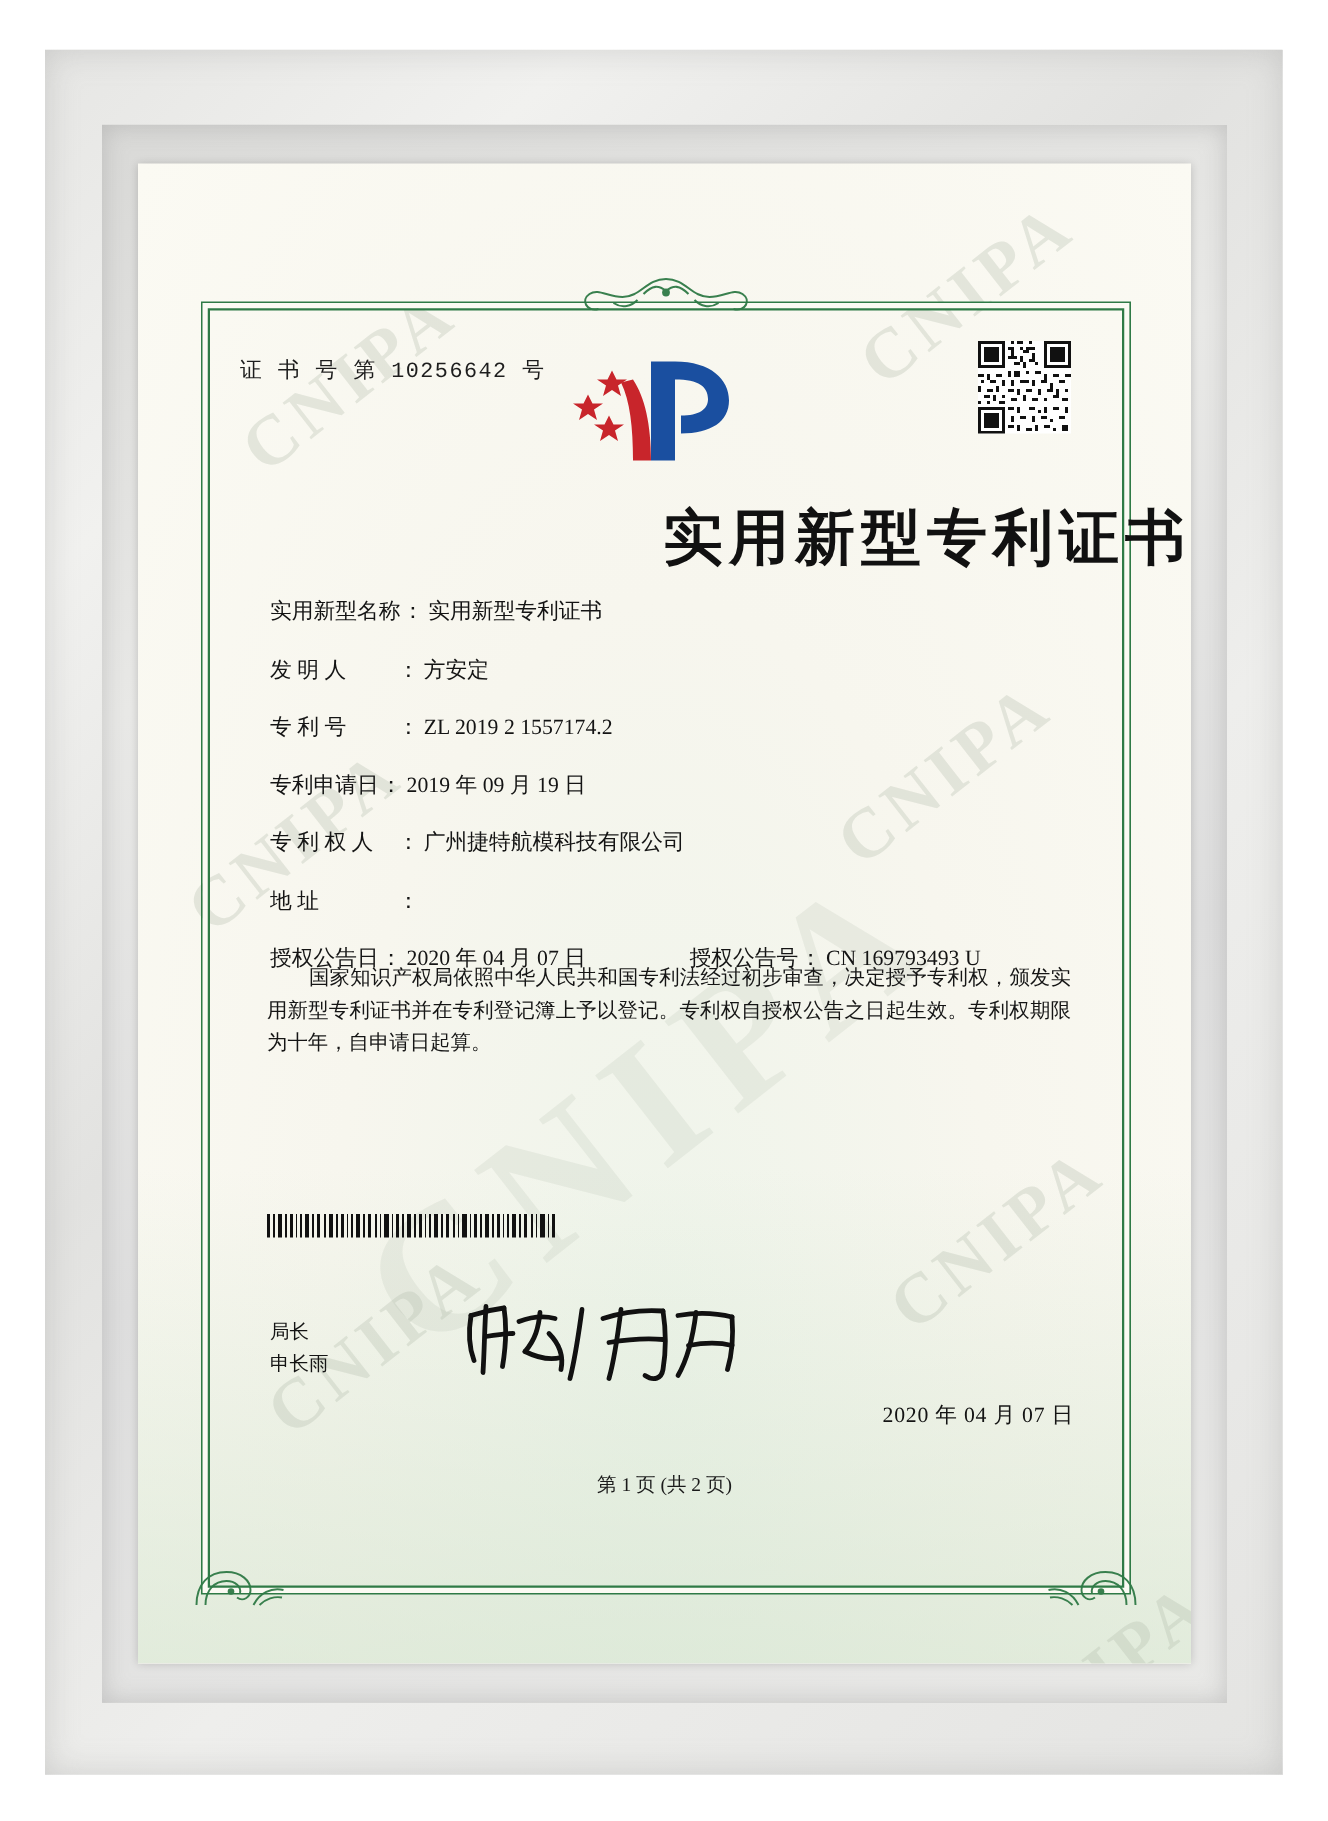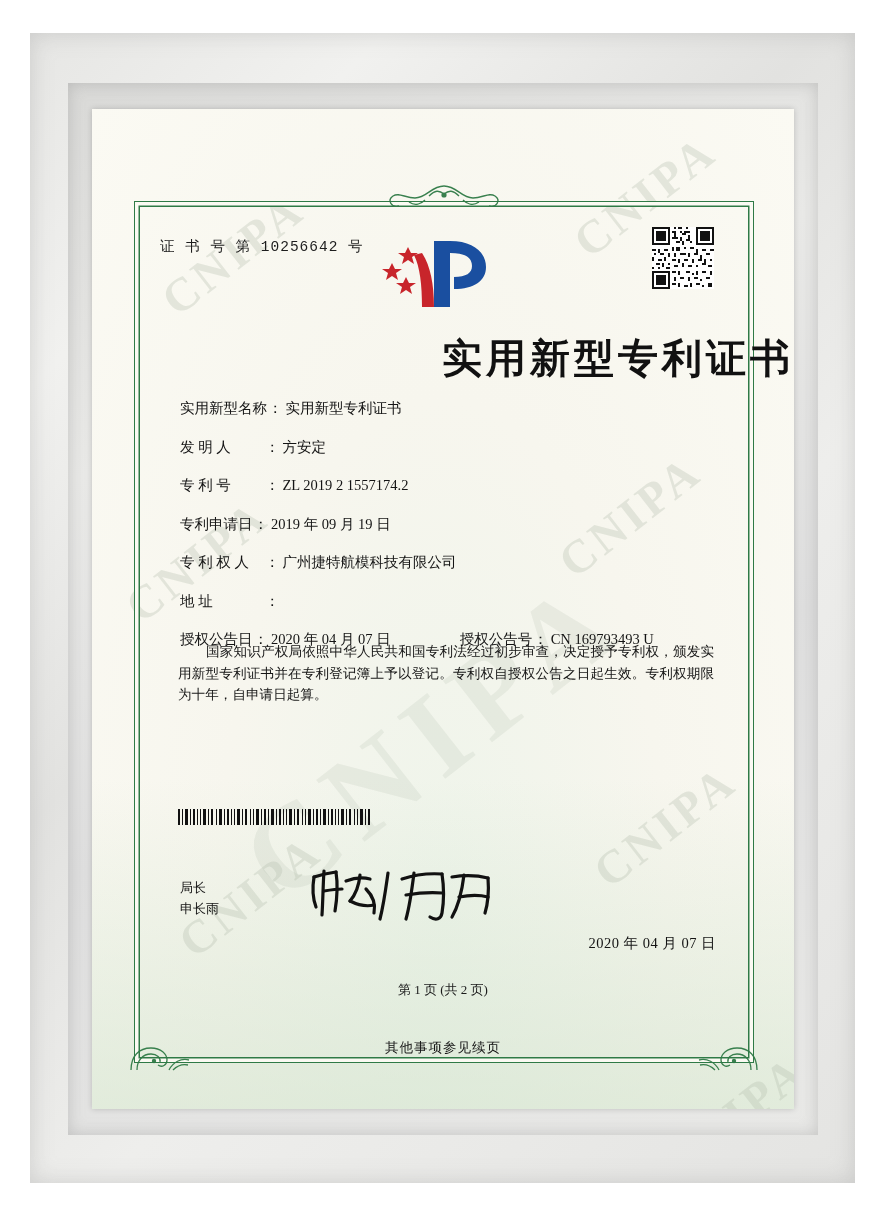--- a/index.html
+++ b/index.html
@@ -542,18 +542,17 @@
             <path d="M162 14 C160 30 157 44 150 56"></path>
             <path d="M186 17 C187 30 186 42 183 52"></path>
             <path d="M157 36 C168 34 178 34 186 36"></path>
             <path d="M86 12 C84 26 82 42 78 58"></path>
           </g>
         </svg>
 
         <div class="sig-date">2020 年 04 月 07 日</div>
 
         <div class="page-no">第 1 页 (共 2 页)</div>
-        <div class="footer-note">其他事项参见续页</div>
 
       </div>
     </div>
   </div>
 </div>
 
 </body></html>

